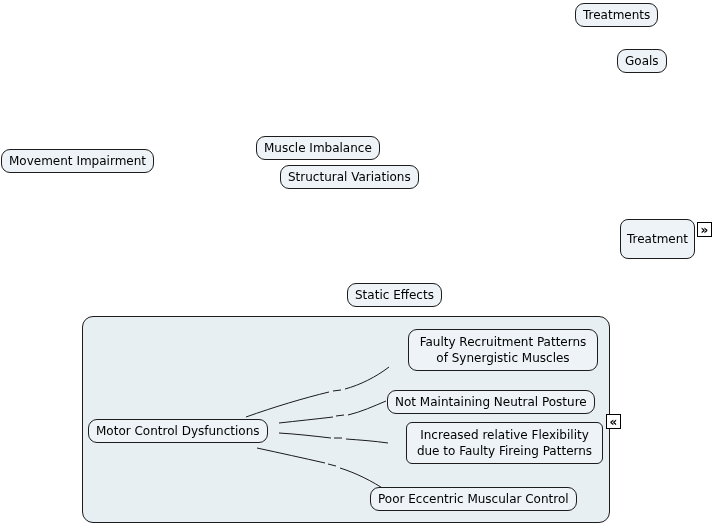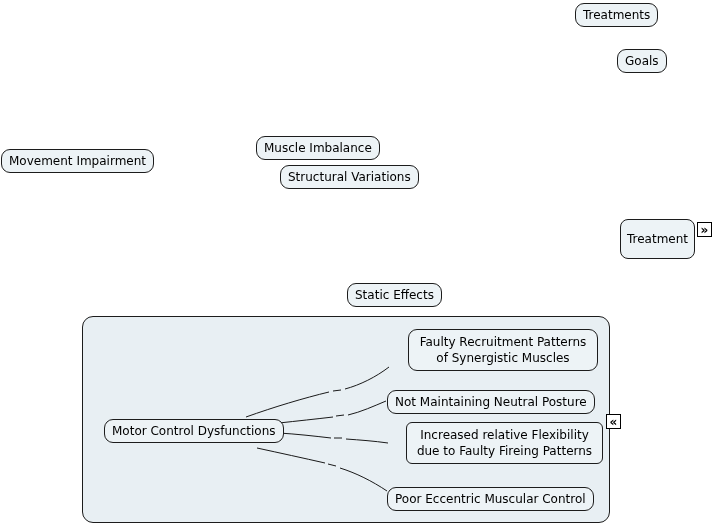--- a/index.html
+++ b/index.html
@@ -82,25 +82,25 @@
     cursor: pointer;
   }
   
   .pos-treatments            { left: 575px; top: 3px; }
   .pos-goals                 { left: 617px; top: 49px; }
   .pos-muscle-imbalance      { left: 256px; top: 96px; margin-top: 40px; }
   .pos-movement-impairment   { left: 1px;   top: 149px; }
   .pos-structural-variations { left: 240px; top: 165px; margin-left: 40px; }
   .pos-treatment             { left: 620px; top: 219px; }
   .pos-static-effects        { left: 347px; top: 283px; }
-  .pos-motor-control         { left: 104px;  top: 419px; }
+  .pos-motor-control         { left: 88px;  top: 419px; }
   .pos-child-1               { left: 390px; top: 329px; width: 190px; }
   .pos-child-2               { left: 387px; top: 390px; }
   .pos-child-3               { left: 388px; top: 422px; width: 197px; border-radius: 6px; }
-  .pos-child-4               { left: 387px; top: 487px; }
+  .pos-child-4               { left: 370px; top: 487px; }
   .pos-treatment-fold        { left: 697px; top: 222px; }
   .pos-group-fold            { left: 606px; top: 414px; }
 </style>
 </head>
 <body>
 
 <div class="canvas">
 
   <div class="group-box"></div>
 

